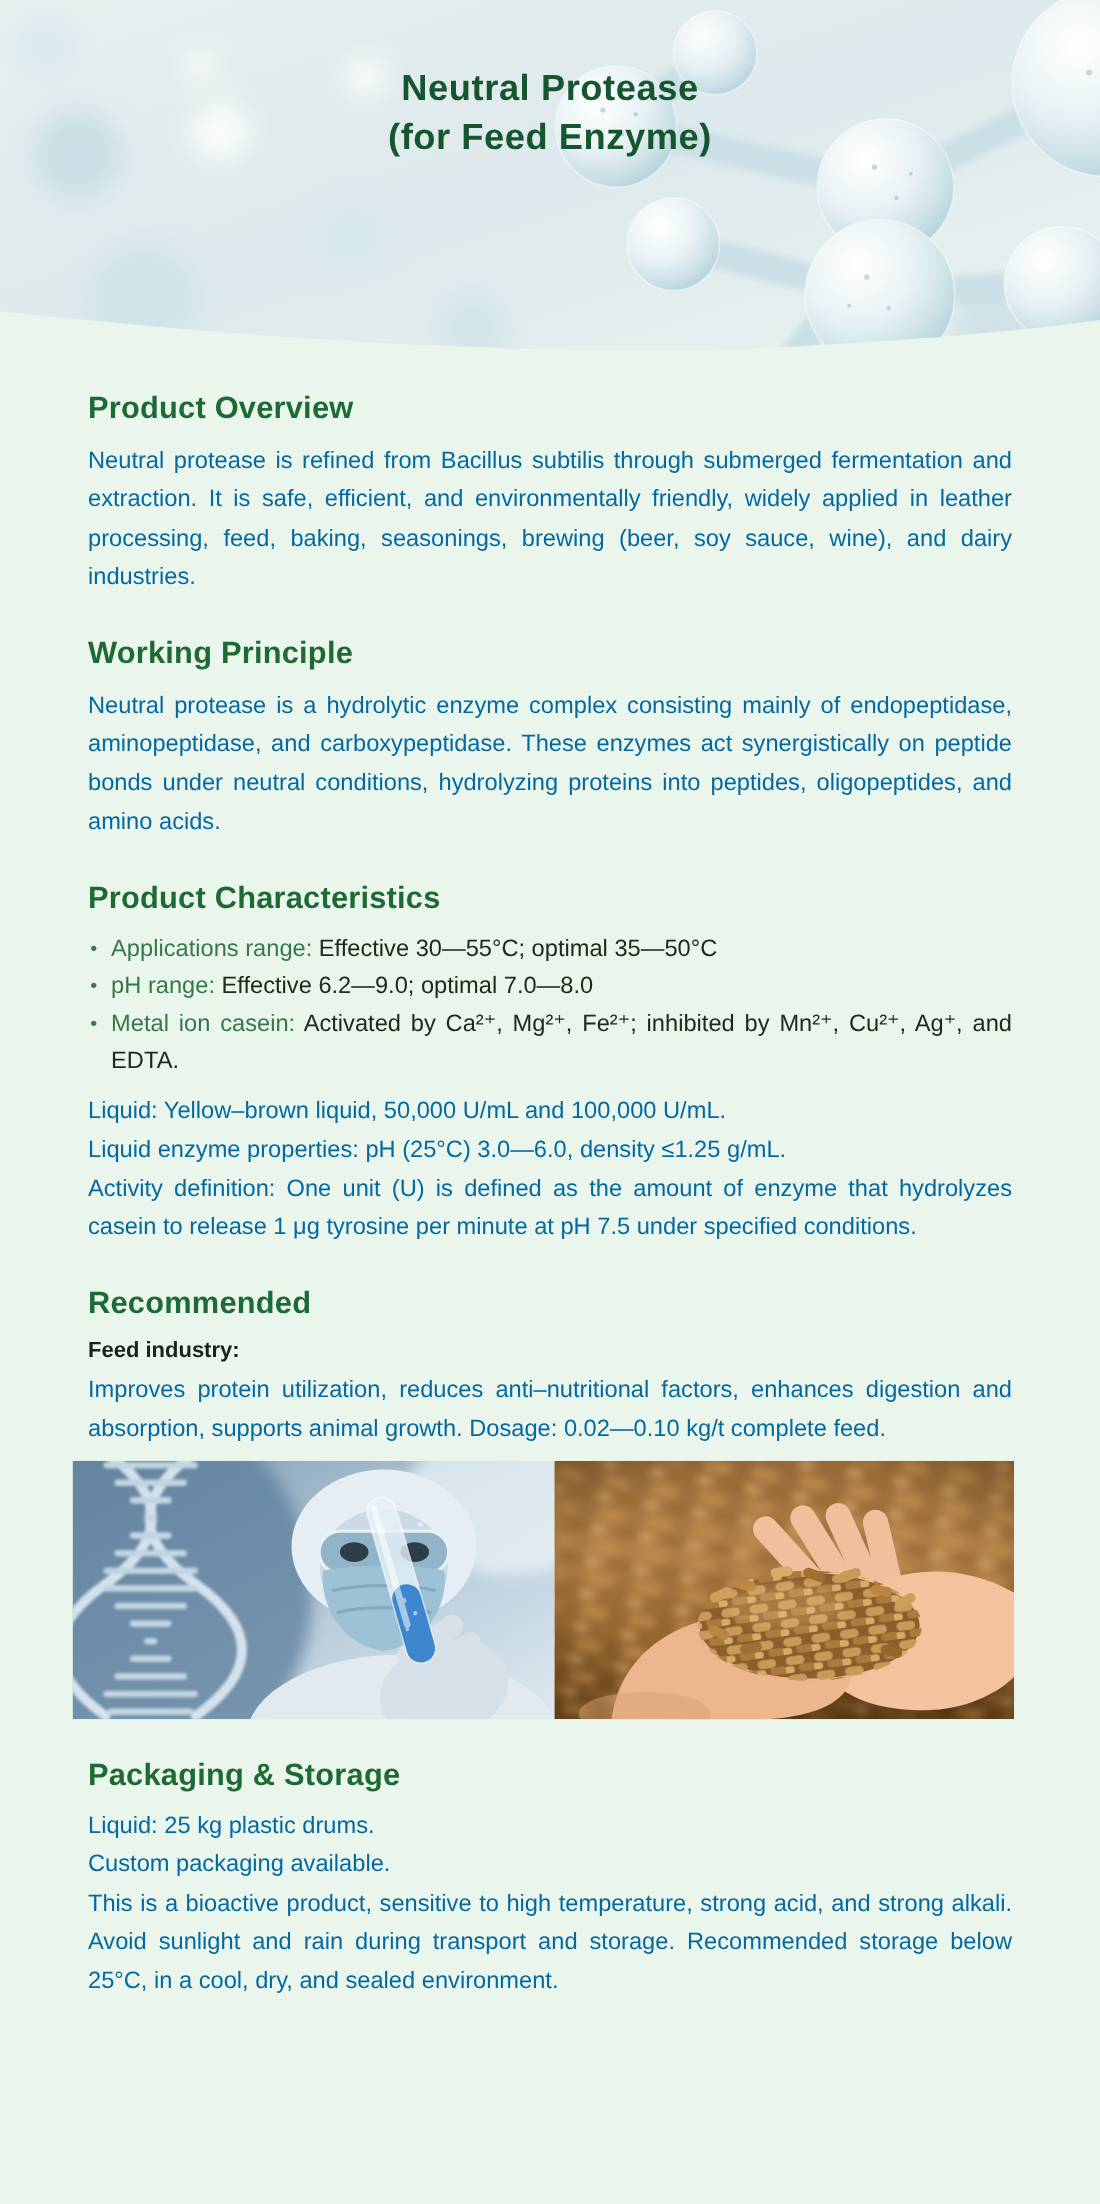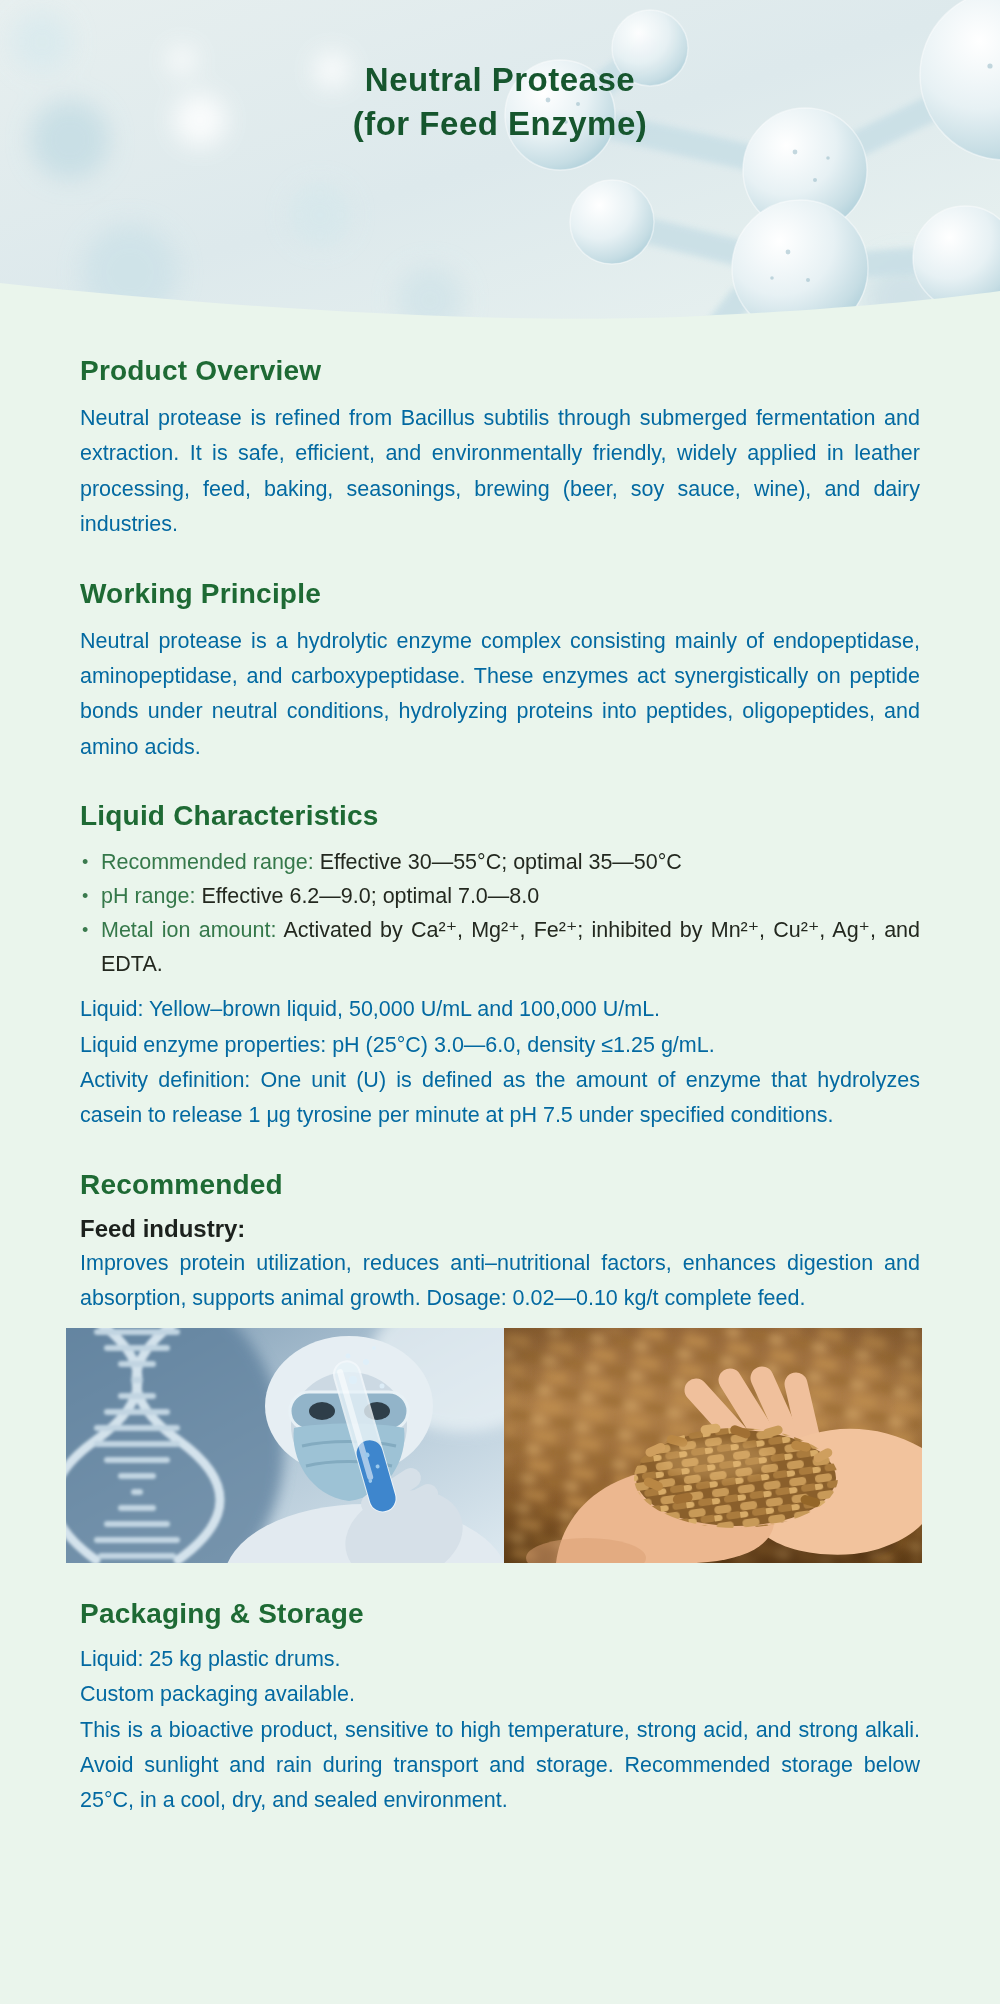--- a/index.html
+++ b/index.html
@@ -32,21 +32,21 @@
   }
   p.body.tight{margin-top:0;}
   .lines p.body{margin-top:0;}
   .lines{margin-top:11px;}
   ul.chars{list-style:none;margin:12px 0 0;padding:0;
     font-size:21.5px;line-height:34px;}
   ul.chars li{position:relative;padding-left:21px;text-align:justify;}
   ul.chars li::before{content:"\2022";position:absolute;left:2px;top:0;
     color:#3b7a4e;font-size:18px;}
   .char-label{color:#35784a;}
-  .subhead{font-size:24px;font-weight:700;line-height:35px;margin:9px 0 0;color:#1c211d;}
+  .subhead{font-size:20px;font-weight:700;line-height:35px;margin:9px 0 0;color:#1c211d;}
   .photos{display:flex;width:856px;height:235px;margin:11px 0 0 -14px;overflow:hidden;}
   .photos svg{display:block;flex:0 0 auto;}
 </style>
 </head>
 <body>
 
 <div class="hero">
   <svg class="hero-bg" viewBox="0 0 1000 320" preserveAspectRatio="none">
     <defs>
       <linearGradient id="heroBg" x1="0" y1="0" x2="1" y2="1">
@@ -126,25 +126,25 @@
     <h2 class="sec-h">Product Overview</h2>
     <p class="body">Neutral protease is refined from Bacillus subtilis through submerged fermentation and extraction. It is safe, efficient, and environmentally friendly, widely applied in leather processing, feed, baking, seasonings, brewing (beer, soy sauce, wine), and dairy industries.</p>
   </div>
 
   <div>
     <h2 class="sec-h">Working Principle</h2>
     <p class="body">Neutral protease is a hydrolytic enzyme complex consisting mainly of endopeptidase, aminopeptidase, and carboxypeptidase. These enzymes act synergistically on peptide bonds under neutral conditions, hydrolyzing proteins into peptides, oligopeptides, and amino acids.</p>
   </div>
 
   <div>
-    <h2 class="sec-h">Liquid Characteristics</h2>
+    <h2 class="sec-h">Product Characteristics</h2>
     <ul class="chars">
-      <li><span class="char-label">Recommended range:</span><span> Effective 30—55°C; optimal 35—50°C</span></li>
+      <li><span class="char-label">Applications range:</span><span> Effective 30—55°C; optimal 35—50°C</span></li>
       <li><span class="char-label">pH range:</span><span> Effective 6.2—9.0; optimal 7.0—8.0</span></li>
-      <li><span class="char-label">Metal ion amount:</span><span> Activated by Ca²⁺, Mg²⁺, Fe²⁺; inhibited by Mn²⁺, Cu²⁺, Ag⁺, and EDTA.</span></li>
+      <li><span class="char-label">Metal ion casein:</span><span> Activated by Ca²⁺, Mg²⁺, Fe²⁺; inhibited by Mn²⁺, Cu²⁺, Ag⁺, and EDTA.</span></li>
     </ul>
   </div>
 
   <div>
     <div class="lines">
       <p class="body">Liquid: Yellow–brown liquid, 50,000 U/mL and 100,000 U/mL.</p>
       <p class="body">Liquid enzyme properties: pH (25°C) 3.0—6.0, density ≤1.25 g/mL.</p>
       <p class="body">Activity definition: One unit (U) is defined as the amount of enzyme that hydrolyzes casein to release 1 μg tyrosine per minute at pH 7.5 under specified conditions.</p>
     </div>
   </div>

